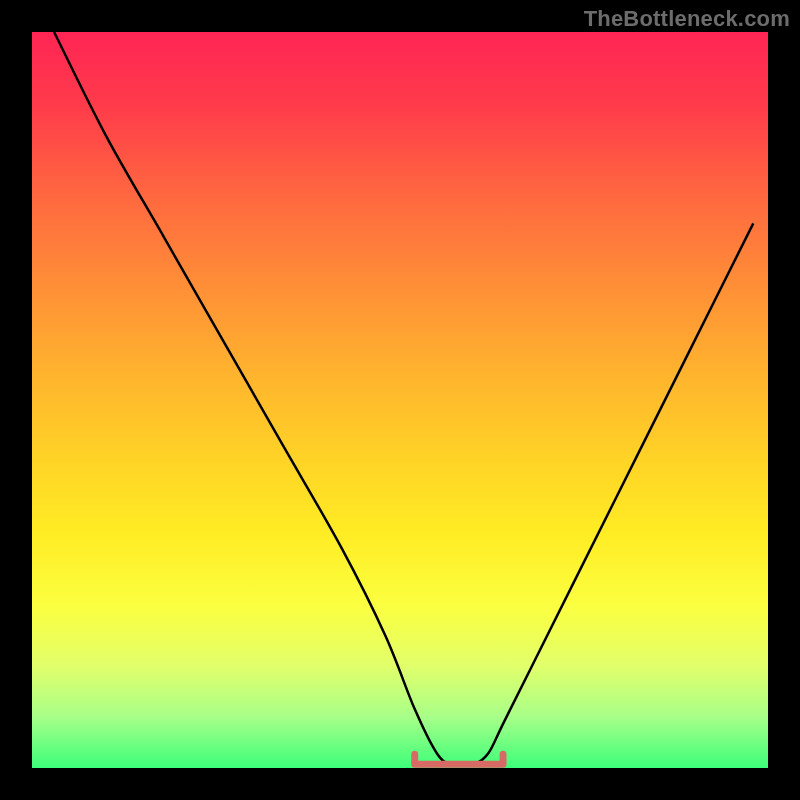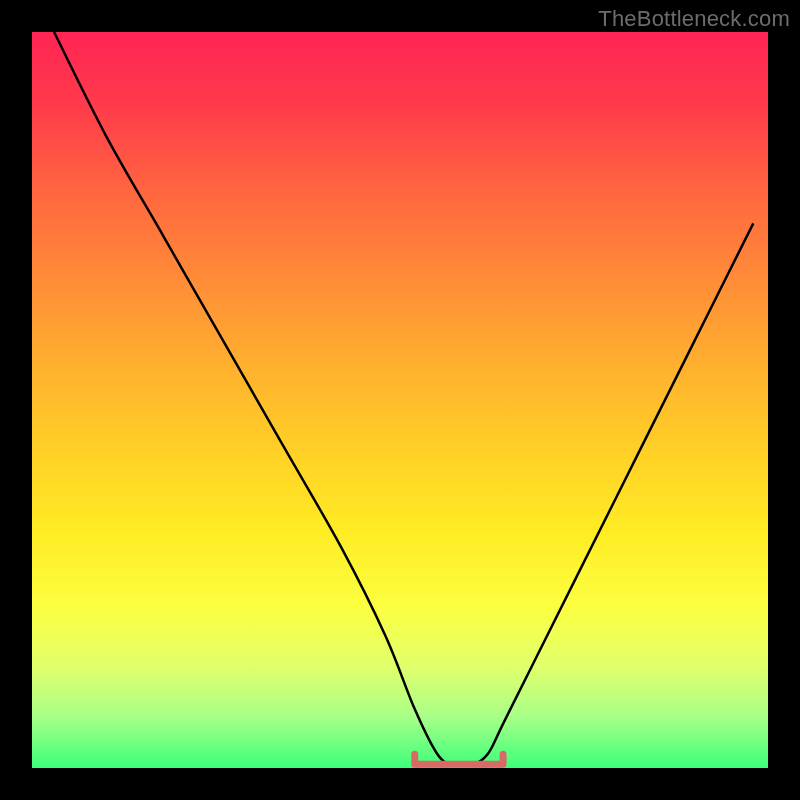--- a/index.html
+++ b/index.html
@@ -40,21 +40,21 @@
       #e2ff6a 86%,
       #a8ff88 93%,
       #3dff7a 100%
     );
   }
   .watermark {
     position: absolute;
     top: 6px;
     right: 10px;
     font-size: 22px;
-    font-weight: 400;
+    font-weight: 700;
     color: #6c6c6c;
     letter-spacing: 0.2px;
     user-select: none;
   }
   svg.curve {
     position: absolute;
     inset: 0;
     width: 100%;
     height: 100%;
     overflow: visible;

